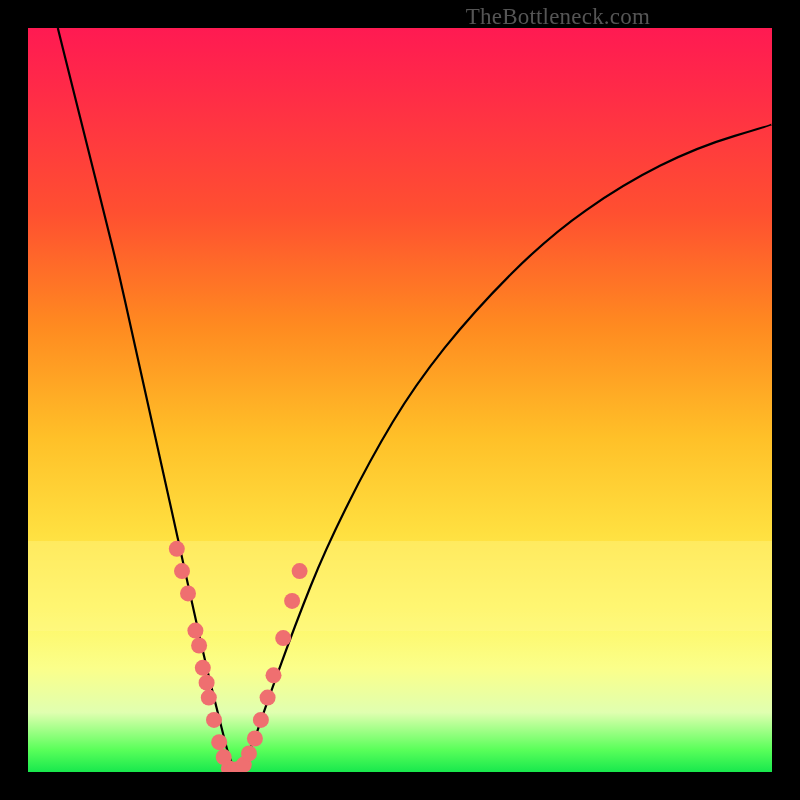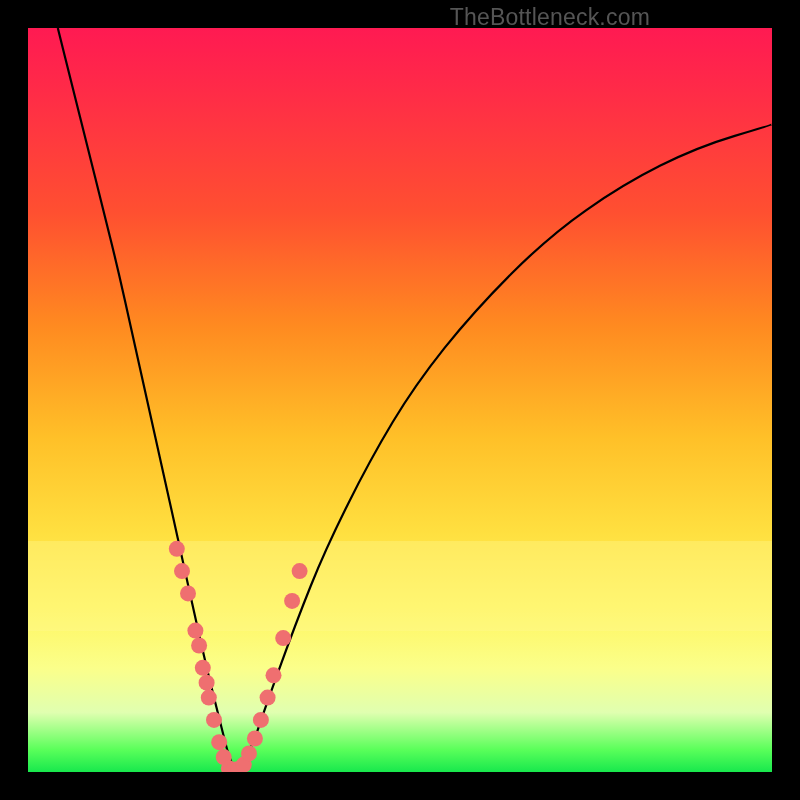--- a/index.html
+++ b/index.html
@@ -9,20 +9,21 @@
     height: 800px;
     overflow: hidden;
     background: #000;
     font-family: Arial, Helvetica, sans-serif;
   }
   .frame {
     position: absolute;
     top: 0; left: 0;
     width: 660px; height: 800px;
     background: #000;
+    font-family: Liberation Serif, serif;
   }
   .plot {
     position: absolute;
     top: 28px;
     left: 28px;
     width: 744px;
     height: 744px;
     overflow: hidden;
   }
   .gradient-bg {

